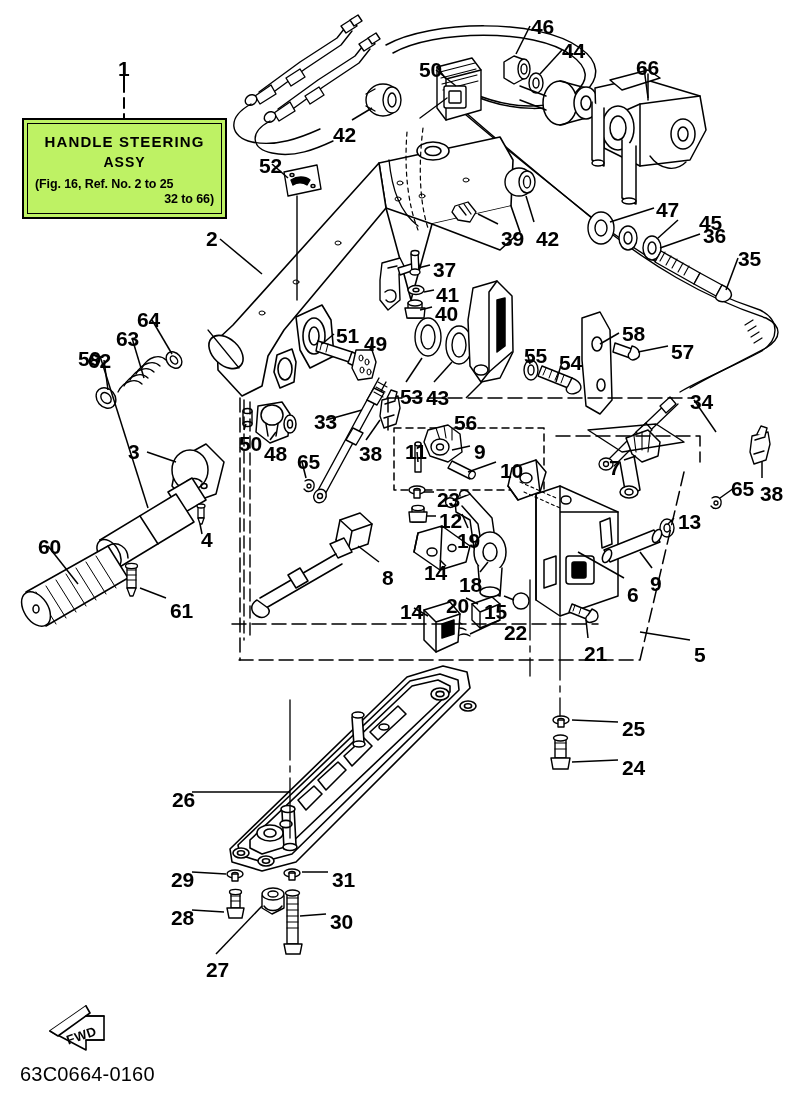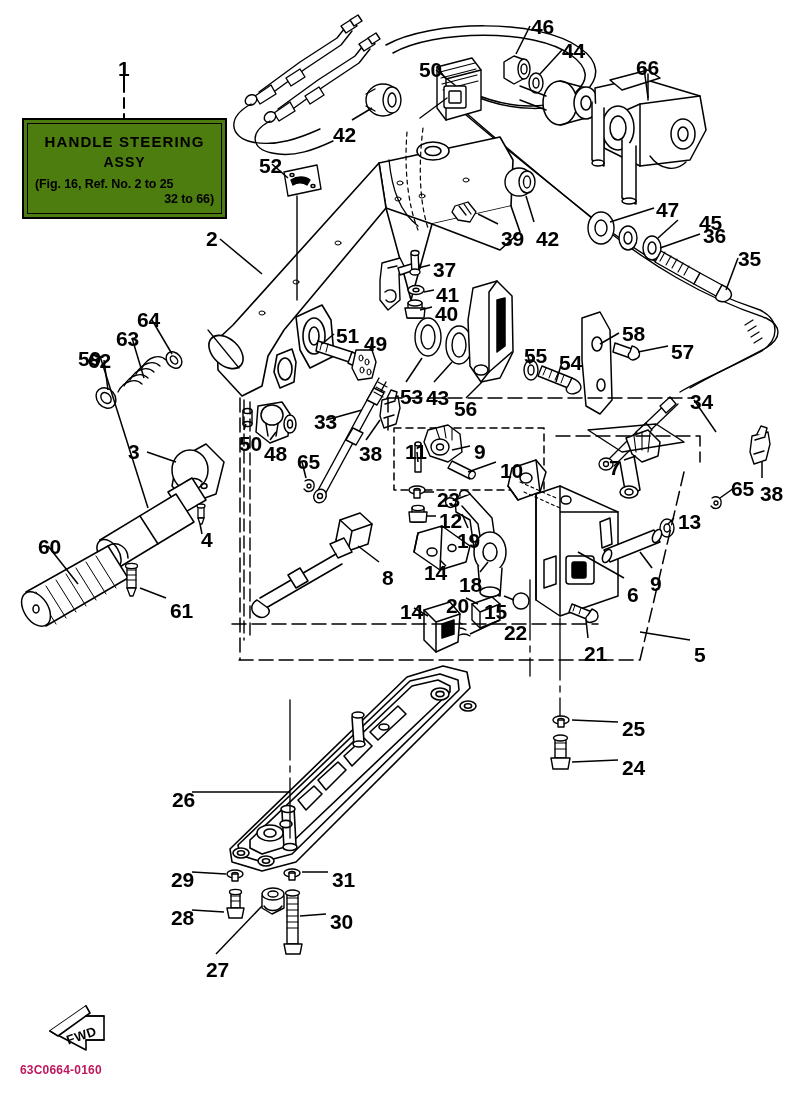--- a/index.html
+++ b/index.html
@@ -17,21 +17,21 @@
     white-space:nowrap;
     letter-spacing:-0.3px;
   }
 
   #titlebox{
     position:absolute;
     left:22px; top:118px;
     width:205px; height:101px;
     border:2px solid #000;
     box-sizing:border-box;
-    background:#4d7c0f;
+    background:#bef264;
     padding:0;
   }
   #titlebox .inner{
     position:absolute;
     left:3px;top:3px;right:3px;bottom:3px;
     border:1px solid #000;
     box-sizing:border-box;
     padding:9px 7px 5px 7px;
   }
   #titlebox .l1{
@@ -48,23 +48,23 @@
   }
   #titlebox .l4{
     text-align:right;font-weight:bold;font-size:12.5px;margin-top:1px;letter-spacing:-0.1px;
     font-family:"Liberation Sans",sans-serif;
   }
 
   #partcode{
     position:absolute;
     left:20px; top:1063px;
     font-family:"Liberation Sans",sans-serif;
-    font-size:12px;
-    font-weight:bold;
-    color:#be185d;
+    font-size:20px;
+    font-weight:normal;
+    color:#000000;
     letter-spacing:0.2px;
   }
   #fwdlabel{
     position:absolute;
     left:66px; top:1028px;
     font-family:"Liberation Sans",sans-serif;
     font-size:13px;
     font-weight:bold;
     color:#000;
     transform:rotate(-19deg);
@@ -795,21 +795,21 @@
       <div class="callout" style="left: 531px; top: 16px;">46</div>
       <div class="callout" style="left: 656px; top: 199px;">47</div>
       <div class="callout" style="left: 264px; top: 443px;">48</div>
       <div class="callout" style="left: 364px; top: 333px;">49</div>
       <div class="callout" style="left: 239px; top: 433px;">50</div>
       <div class="callout" style="left: 336px; top: 325px;">51</div>
       <div class="callout" style="left: 259px; top: 155px;">52</div>
       <div class="callout" style="left: 400px; top: 386px;">53</div>
       <div class="callout" style="left: 559px; top: 352px;">54</div>
       <div class="callout" style="left: 524px; top: 345px;">55</div>
-      <div class="callout" style="left: 454px; top: 398px; text-align: center;">56</div>
+      <div class="callout" style="left: 454px; top: 412px; text-align: center;">56</div>
       <div class="callout" style="left: 671px; top: 341px;">57</div>
       <div class="callout" style="left: 622px; top: 323px;">58</div>
       <div class="callout" style="left: 78px; top: 348px; text-align: center;">59</div>
       <div class="callout" style="left: 38px; top: 536px;">60</div>
       <div class="callout" style="left: 170px; top: 600px;">61</div>
       <div class="callout" style="left: 88px; top: 350px;">62</div>
       <div class="callout" style="left: 116px; top: 328px;">63</div>
       <div class="callout" style="left: 137px; top: 309px;">64</div>
       <div class="callout" style="left: 297px; top: 451px;">65</div>
       <div class="callout" style="left: 731px; top: 478px;">65</div>

